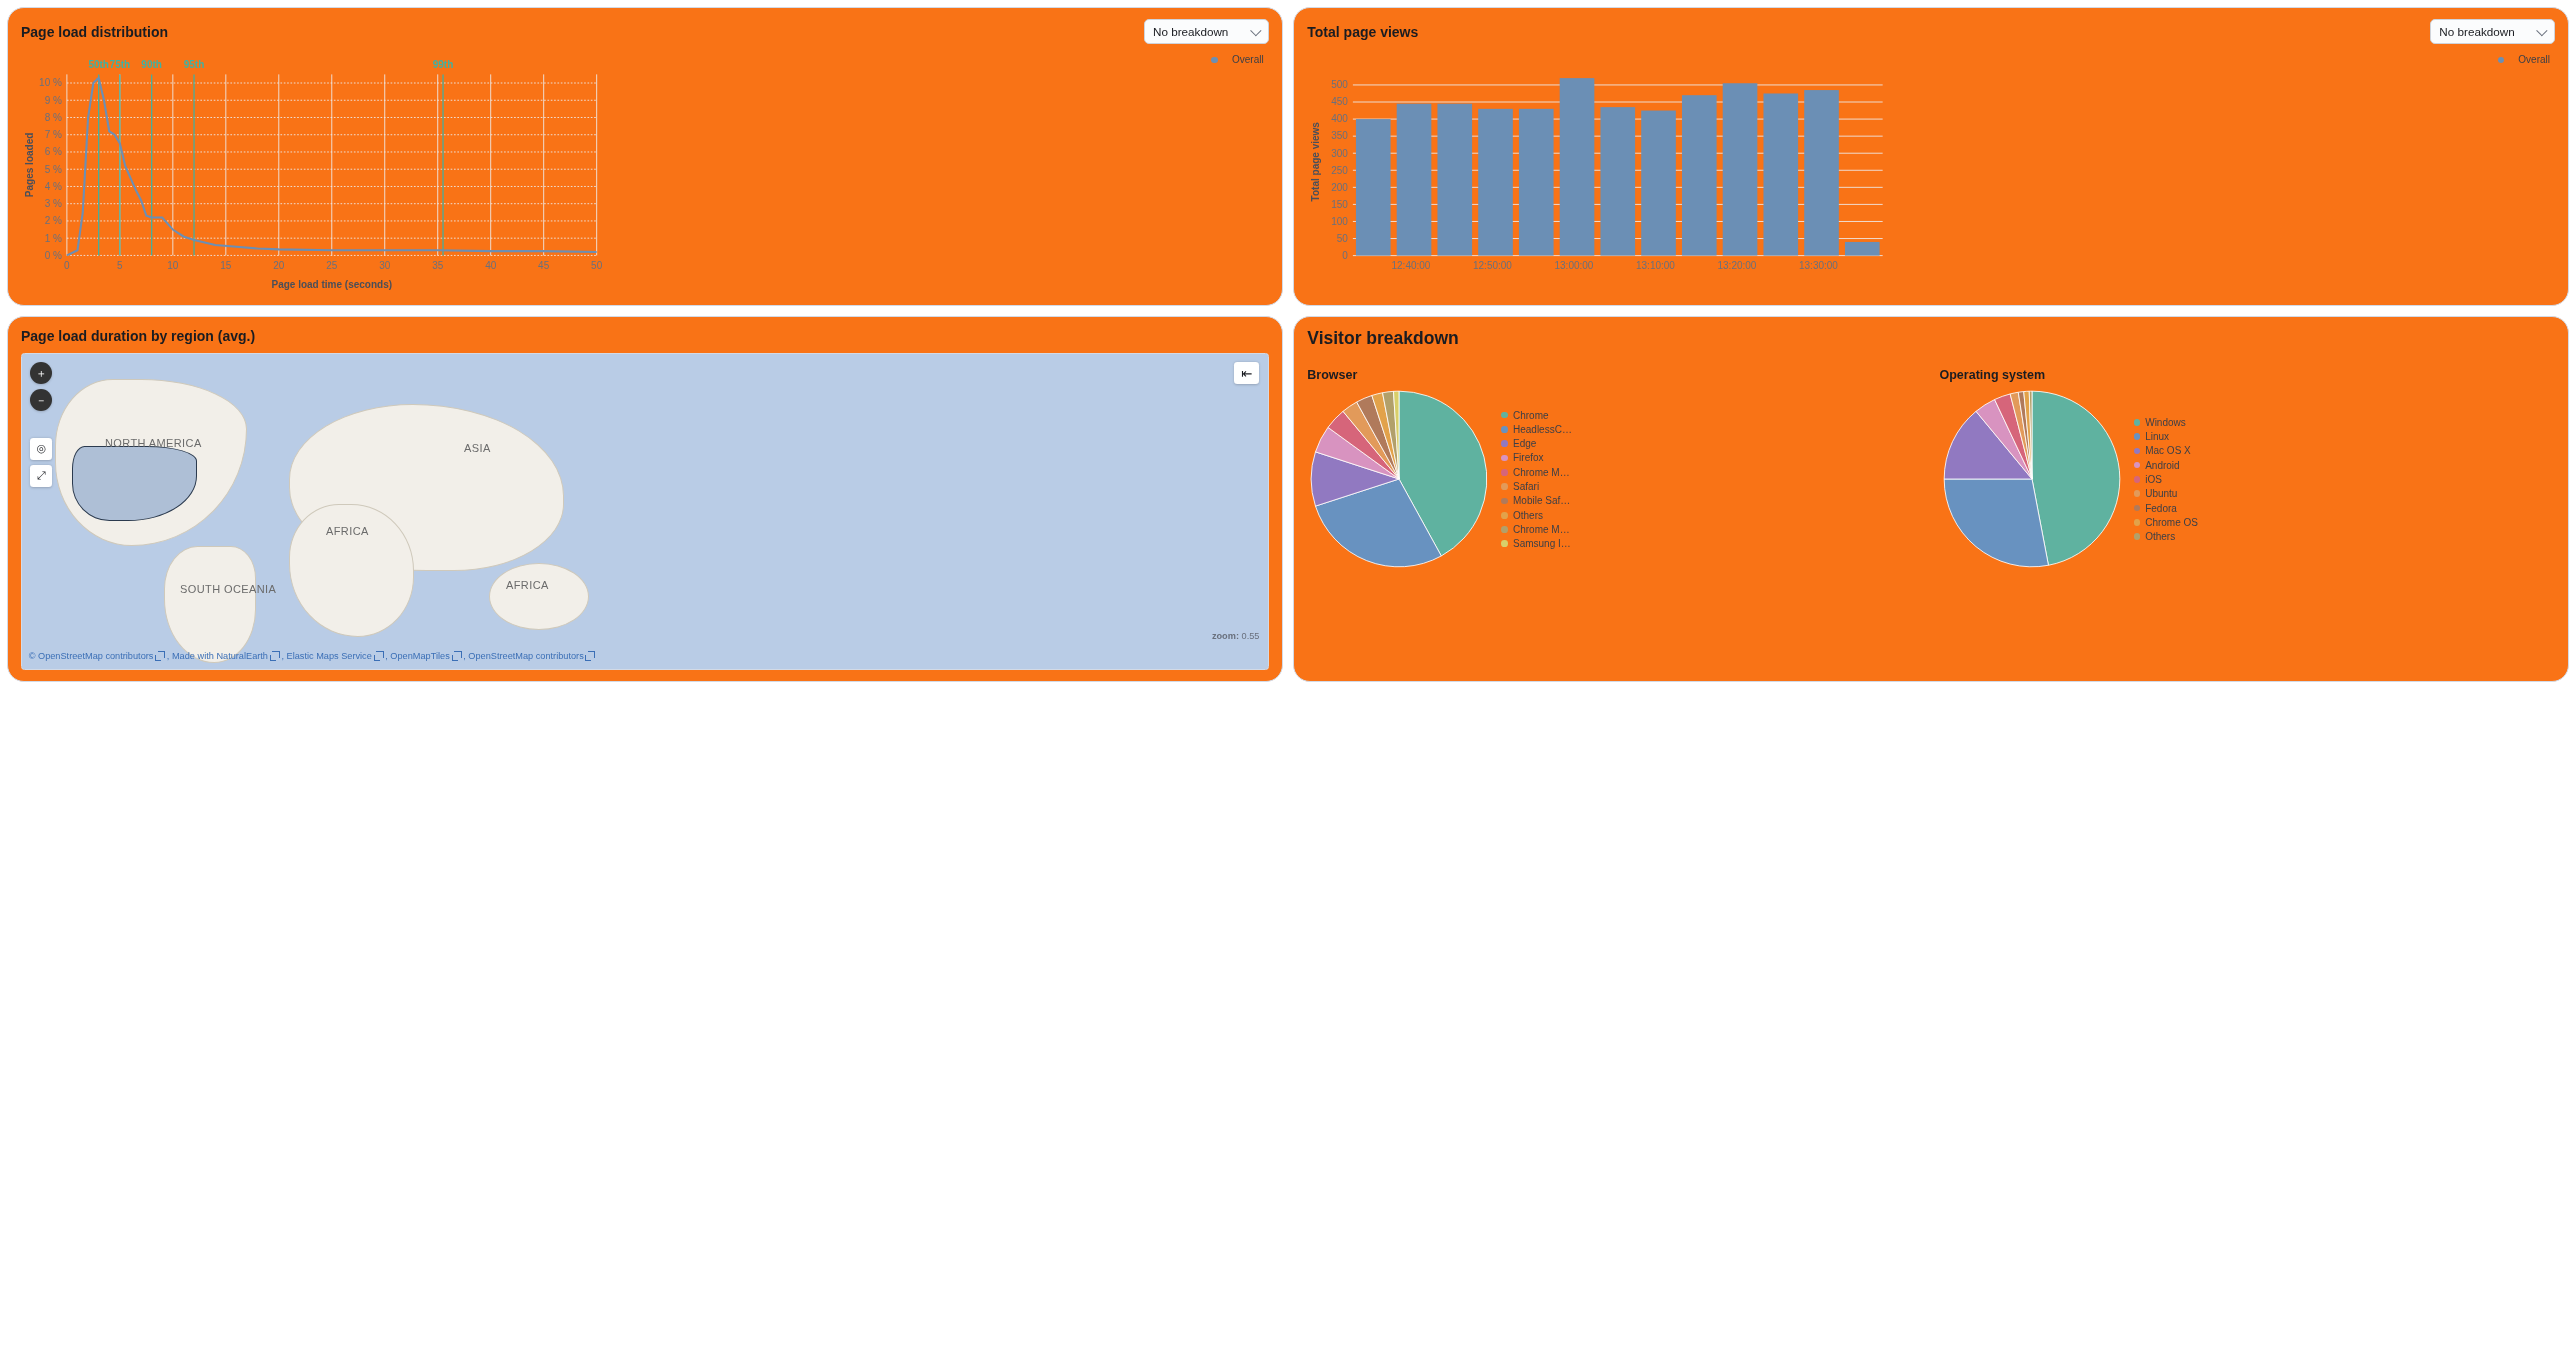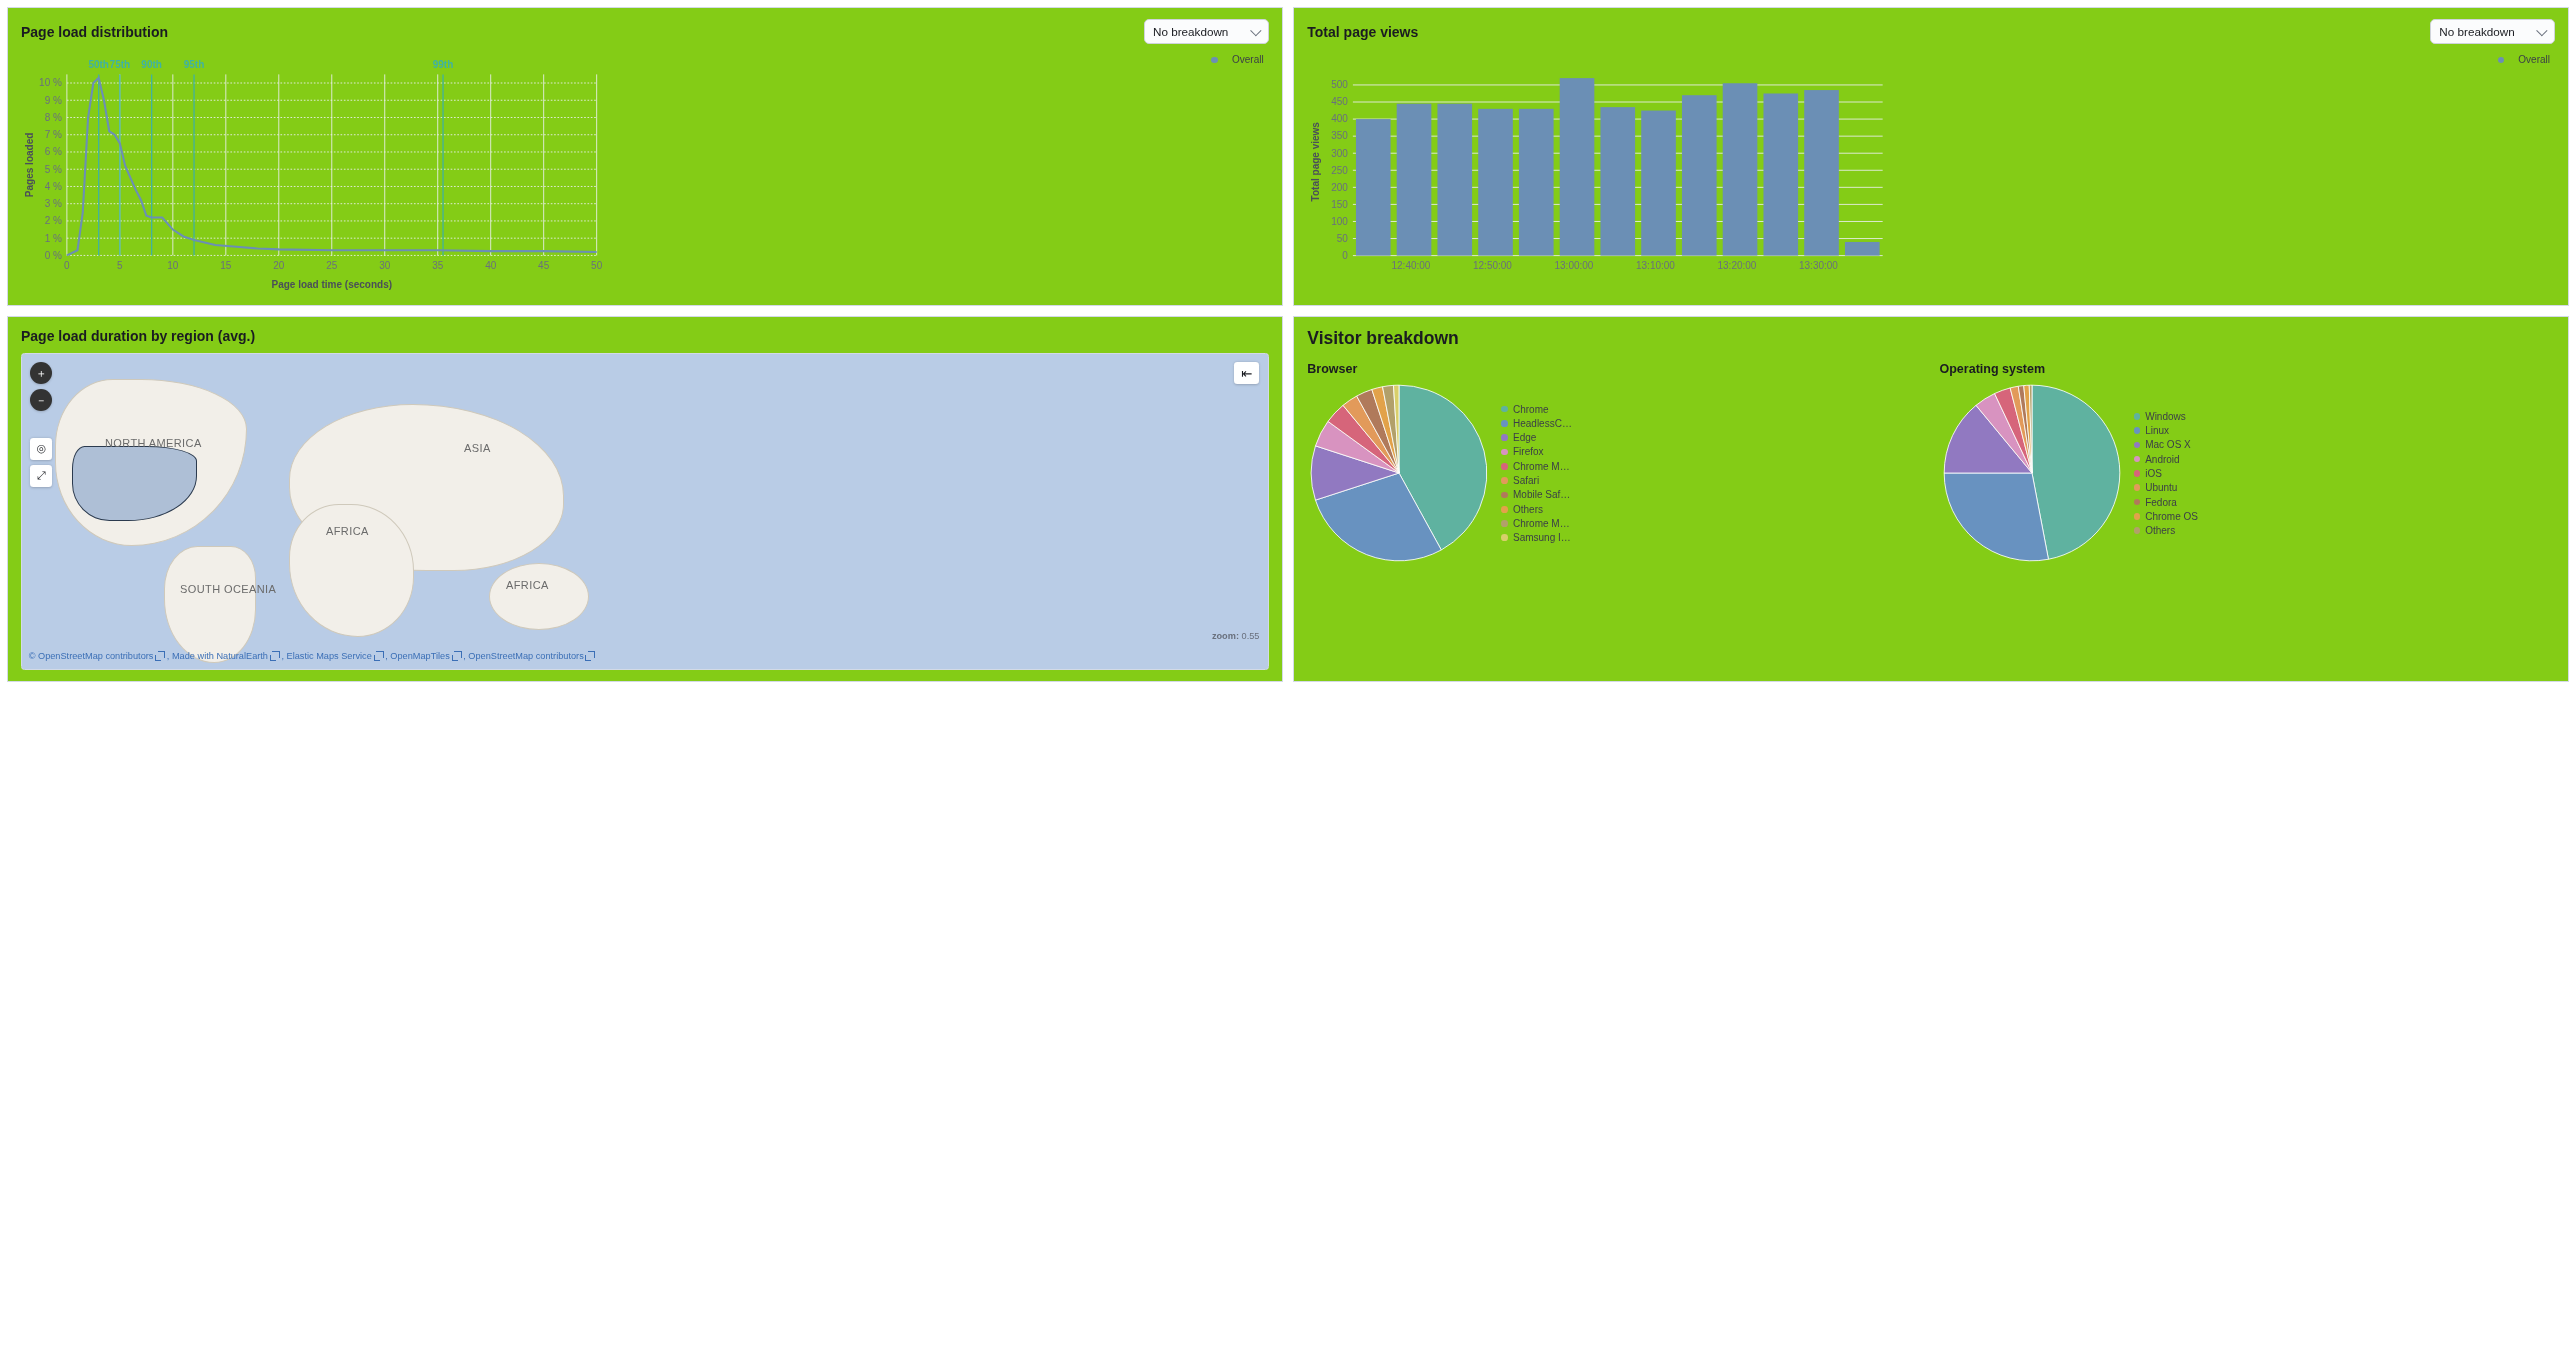--- a/index.html
+++ b/index.html
@@ -1,21 +1,21 @@
 <!DOCTYPE html>
 <html style="font-size:13.3px"><head>
 <meta charset="utf-8">
 <style>
 * { box-sizing: border-box; margin: 0; padding: 0; }
 body { font-family: -apple-system, BlinkMacSystemFont, "Segoe UI", Helvetica, Arial, sans-serif; background: #fff; padding: 6.7px; color: #1a1c21; }
 .grid { display: grid; grid-template-columns: 1fr 1fr; grid-template-rows: auto auto; gap: 10px; }
-.panel { border: 0.8px solid #d3dae6; border-radius: 0; padding: 11.7px 13.3px; background: #84cc16; }
+.panel { border: 0.8px solid #d3dae6; border-radius: 17px; padding: 11.7px 13.3px; background: #f97316; }
 .panel-header { display: flex; justify-content: space-between; align-items: center; margin-bottom: 6.7px; }
 .panel-title { font-size: 14px; font-weight: 700; }
-.section-title { font-size: 17.5px; font-weight: 700; margin-bottom: 13px; }
+.section-title { font-size: 17.5px; font-weight: 700; margin-bottom: 19px; }
 .sub-title { font-size: 12.5px; font-weight: 700; margin-bottom: 5px; }
 .select { border: 0.8px solid #cfd3da; background: #fbfcfd; border-radius: 5px; padding: 5px 25px 5px 8.3px; font-size: 11.7px; position: relative; cursor: pointer; display: flex; align-items: center; min-width: 125px; }
 .select::after { content: ""; position: absolute; right: 8.3px; top: 50%; width: 6.7px; height: 6.7px; border-right: 1.3px solid #69707d; border-bottom: 1.3px solid #69707d; transform: translateY(-70%) rotate(45deg); }
 .chart-wrap { position: relative; }
 .legend { position: absolute; top: 3.3px; right: 5px; font-size: 10px; color: #3b3f47; display: flex; align-items: center; gap: 14px; }
 .legend .dot { width: 6.7px; height: 6.7px; border-radius: 50%; background: #6b8fb5; }
 svg { display: block; }
 .axis-label { font-size: 12px; fill: #69707d; }
 .axis-title { font-size: 12px; fill: #4a4f59; font-weight: 600; }
 .tick-line { stroke: #eef0f4; stroke-width: 1; }

